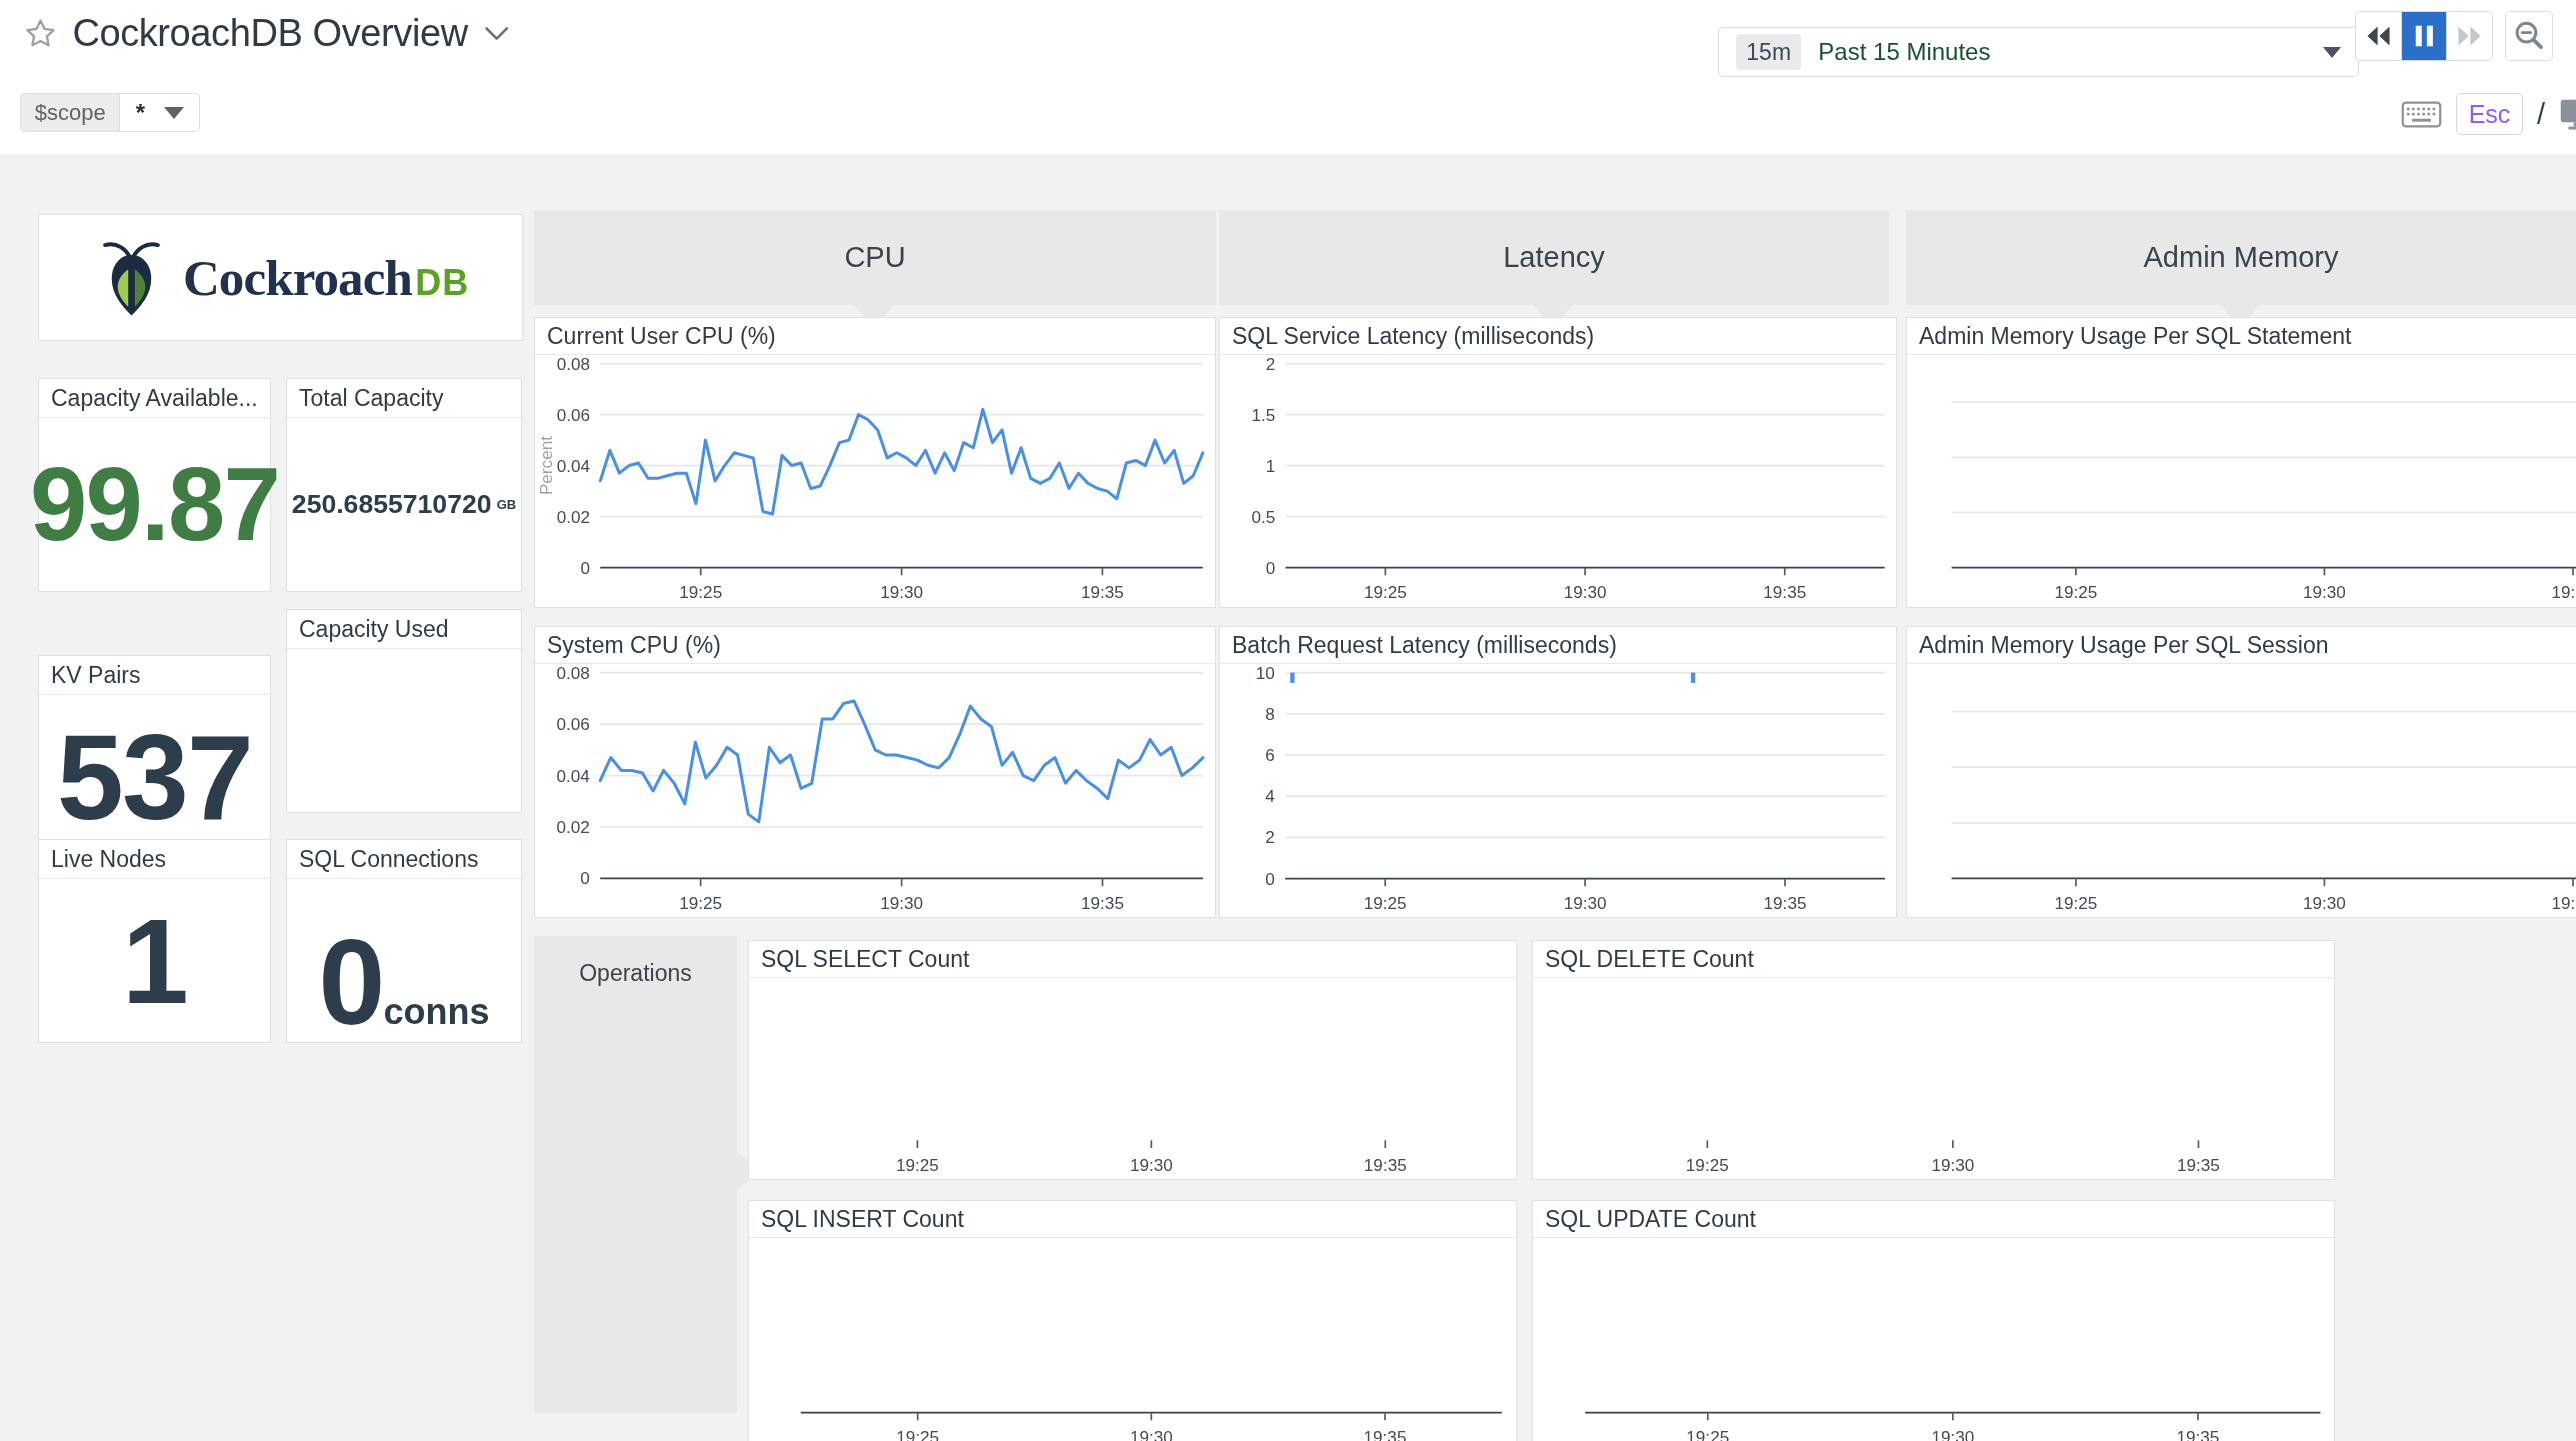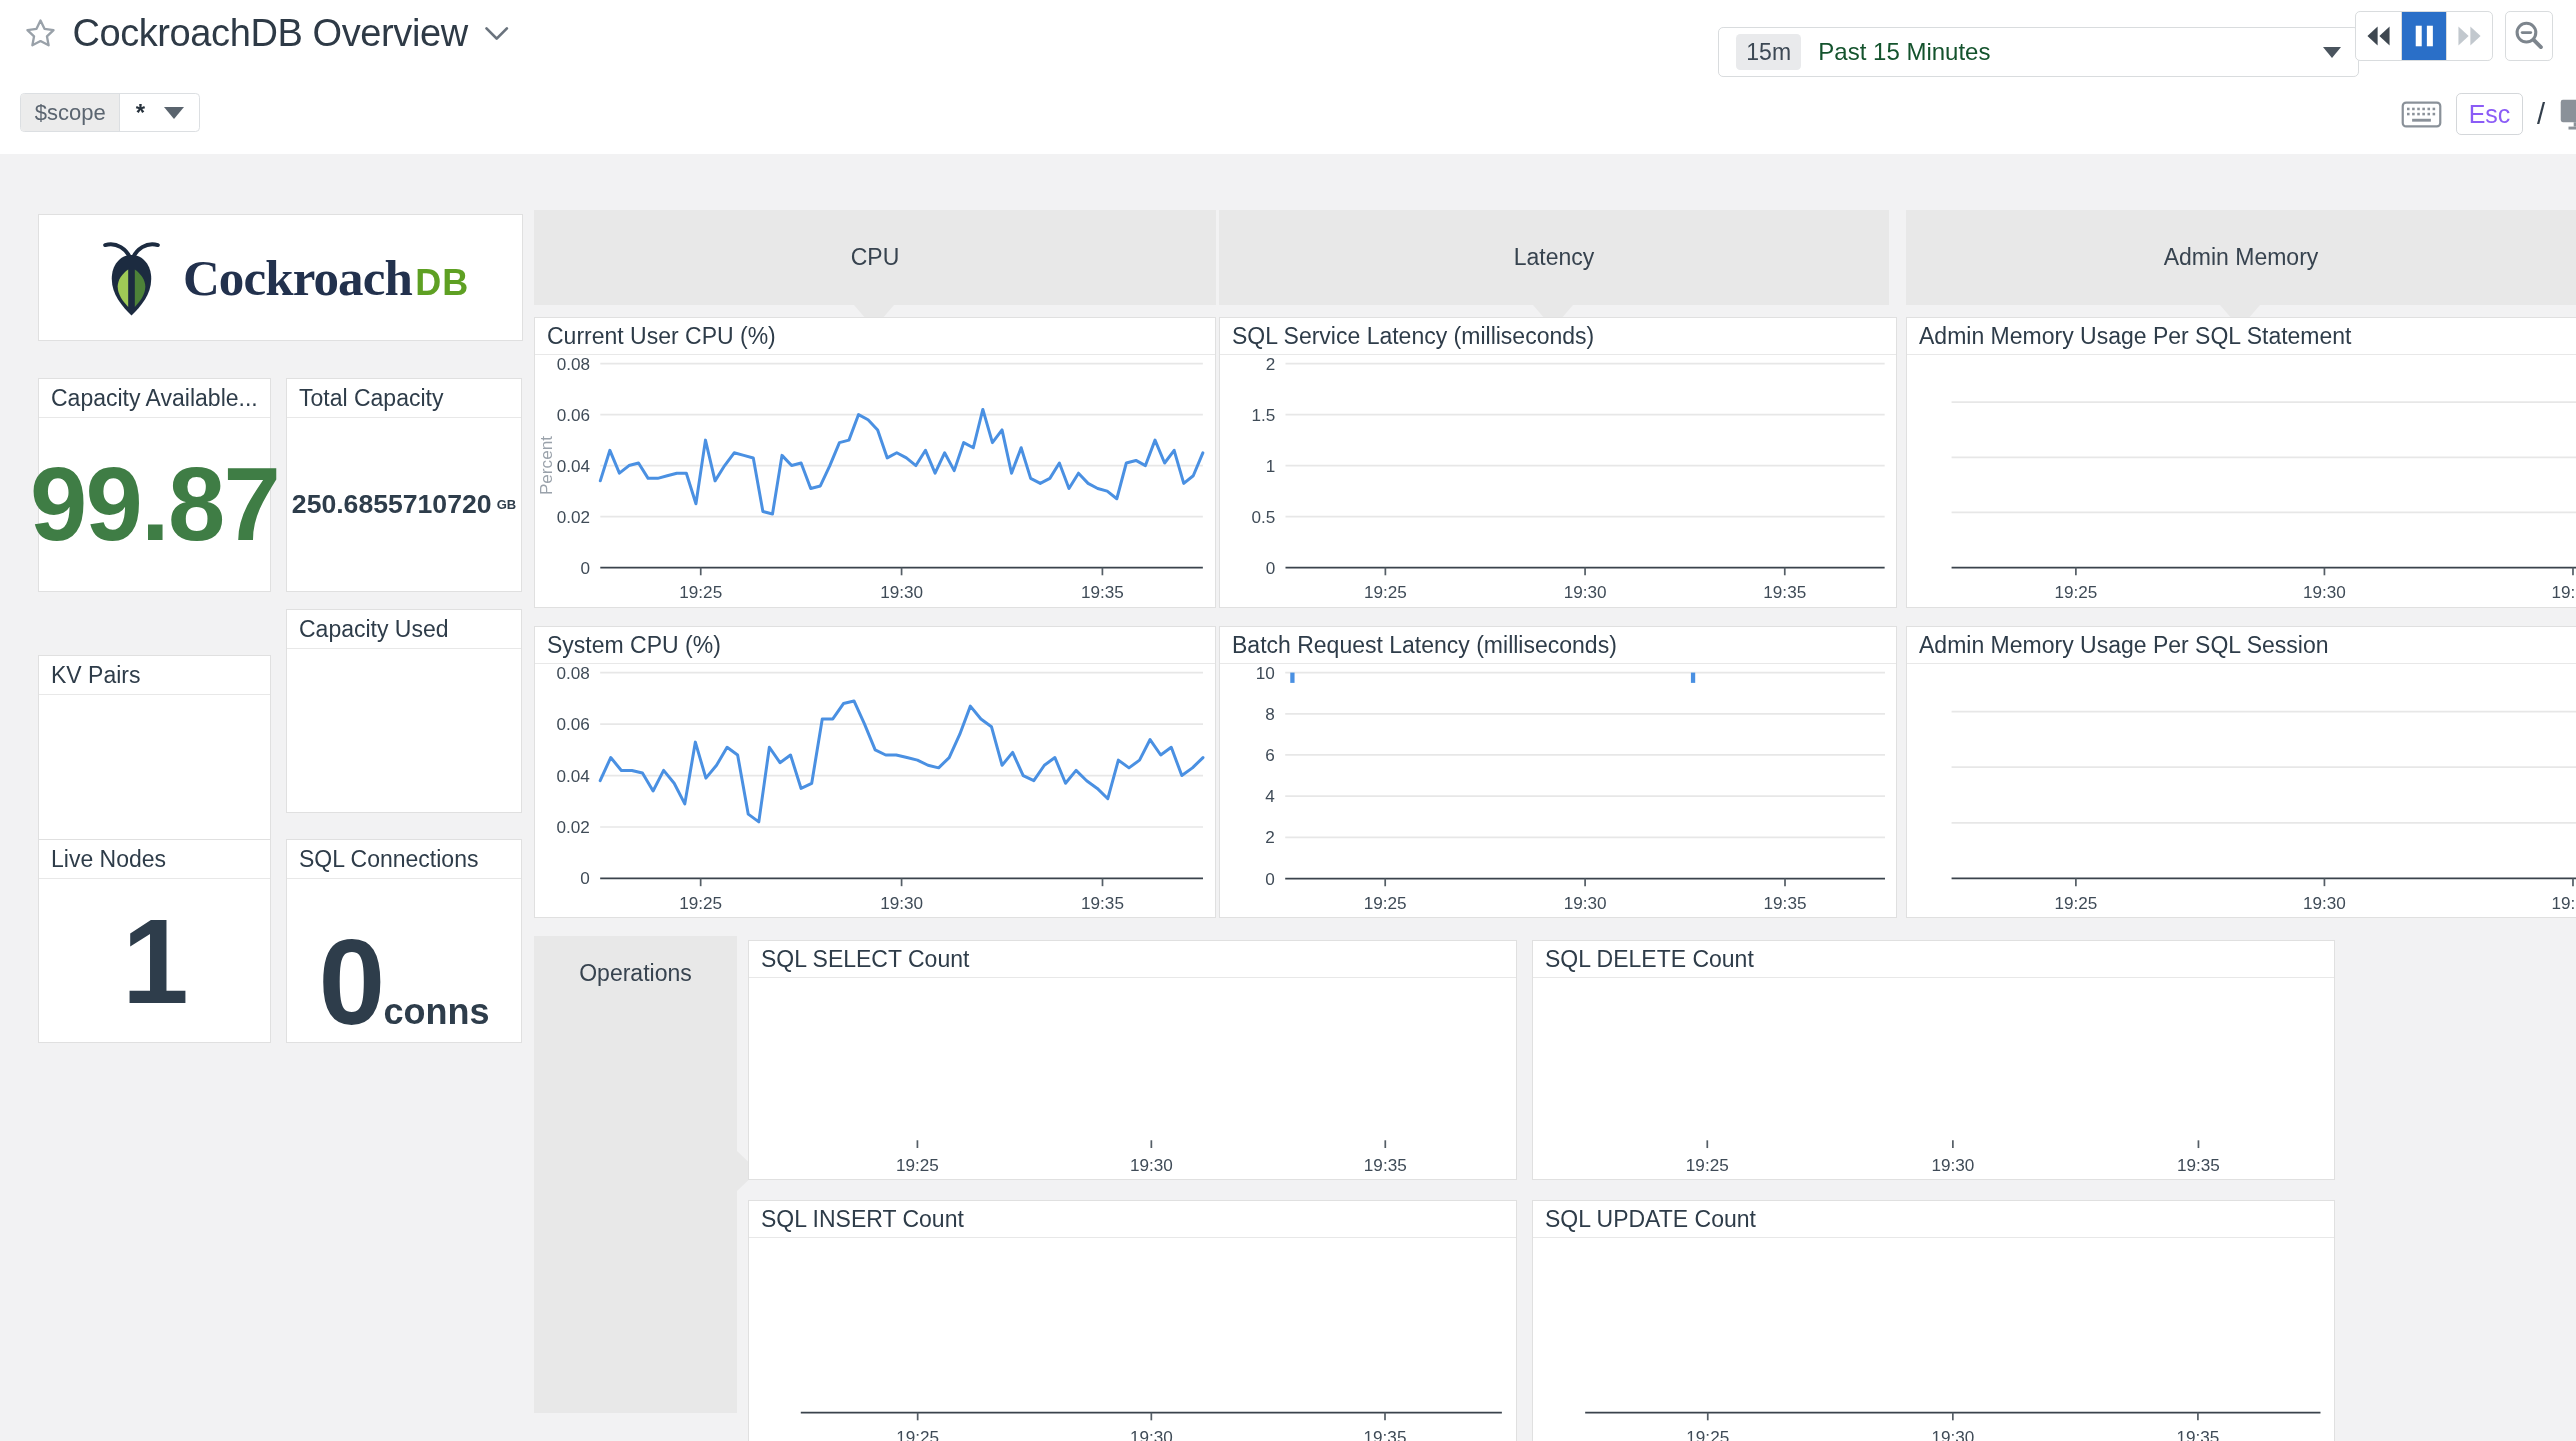--- a/index.html
+++ b/index.html
@@ -35,21 +35,21 @@
 
   .kbd-hints { position:absolute; left:2401px; top:89px; height:50px; display:flex; align-items:center; gap:13.7px; }
   .esc-key { border:1.7px solid #d4d7da; background:#fff; border-radius:5.1px; padding:5.1px 12px; font-size:25px; color:#8b5cf6; }
   .slash { font-size:29px; color:#333f4c; }
 
   
   .panel { position:absolute; background:#fff; border:0.9px solid #e0e0e0; }
   .panel-title { height:37px; border-bottom:0.9px solid #e8e8e8; font-size:23px; color:#2e3c49; display:flex; align-items:center; padding-left:12px; }
   .plot { position:absolute; left:0; top:37px; right:0; bottom:0; }
 
-  .group-hdr { position:absolute; background:#e8e8e8; display:flex; align-items:center; justify-content:center; font-size:23px; color:#37434f; }
+  .group-hdr { position:absolute; background:#e8e8e8; display:flex; align-items:center; justify-content:center; font-size:29px; color:#37434f; }
   .group-ptr-down { position:absolute; width:0; height:0; border-left:20.6px solid transparent; border-right:20.6px solid transparent; border-top:23px solid #e8e8e8; }
   .ops-tab { position:absolute; left:534px; top:936px; width:203px; height:477px; background:#e8e8e8; }
   .ops-label { text-align:center; margin-top:24px; font-size:23px; color:#37434f; }
   .ops-ptr { position:absolute; left:203px; top:215px; width:0; height:0; border-top:20px solid transparent; border-bottom:20px solid transparent; border-left:21.4px solid #e8e8e8; }
 
   
   .tile-value-area { position:absolute; left:0; top:39px; right:0; bottom:0; display:flex; align-items:center; justify-content:center; }
   .tile .panel-title { height:39px; }
   .v-huge   { font-size:120px; font-weight:700; color:#2e3d4b; letter-spacing:-1.7px; }
   .v-big    { font-size:103px; font-weight:700; color:#3f7d45; letter-spacing:-1.7px; }
@@ -178,20 +178,23 @@
 </div>
 <div class="panel tile" style="left:286px; top:378px; width:236px; height:214px;">
   <div class="panel-title">Total Capacity</div>
   <div class="tile-value-area" style="align-items:center;">
     <span class="v-small">250.6855710720</span>
       <span class="v-unit-sm">GB</span>
   </div>
 </div>
 <div class="panel tile" style="left:38px; top:609px; width:233px; height:204px;margin-top:46px;">
   <div class="panel-title">KV Pairs</div>
+  <div class="tile-value-area">
+      <span class="v-huge">537</span>
+    </div>
 </div>
 <div class="panel tile" style="left:286px; top:609px; width:236px; height:204px;">
   <div class="panel-title">Capacity Used</div>
 </div>
 <div class="panel tile" style="left:38px; top:839px; width:233px; height:204px;">
   <div class="panel-title">Live Nodes</div>
   <div class="tile-value-area">
       <span class="v-huge">1</span>
     </div>
 </div>

